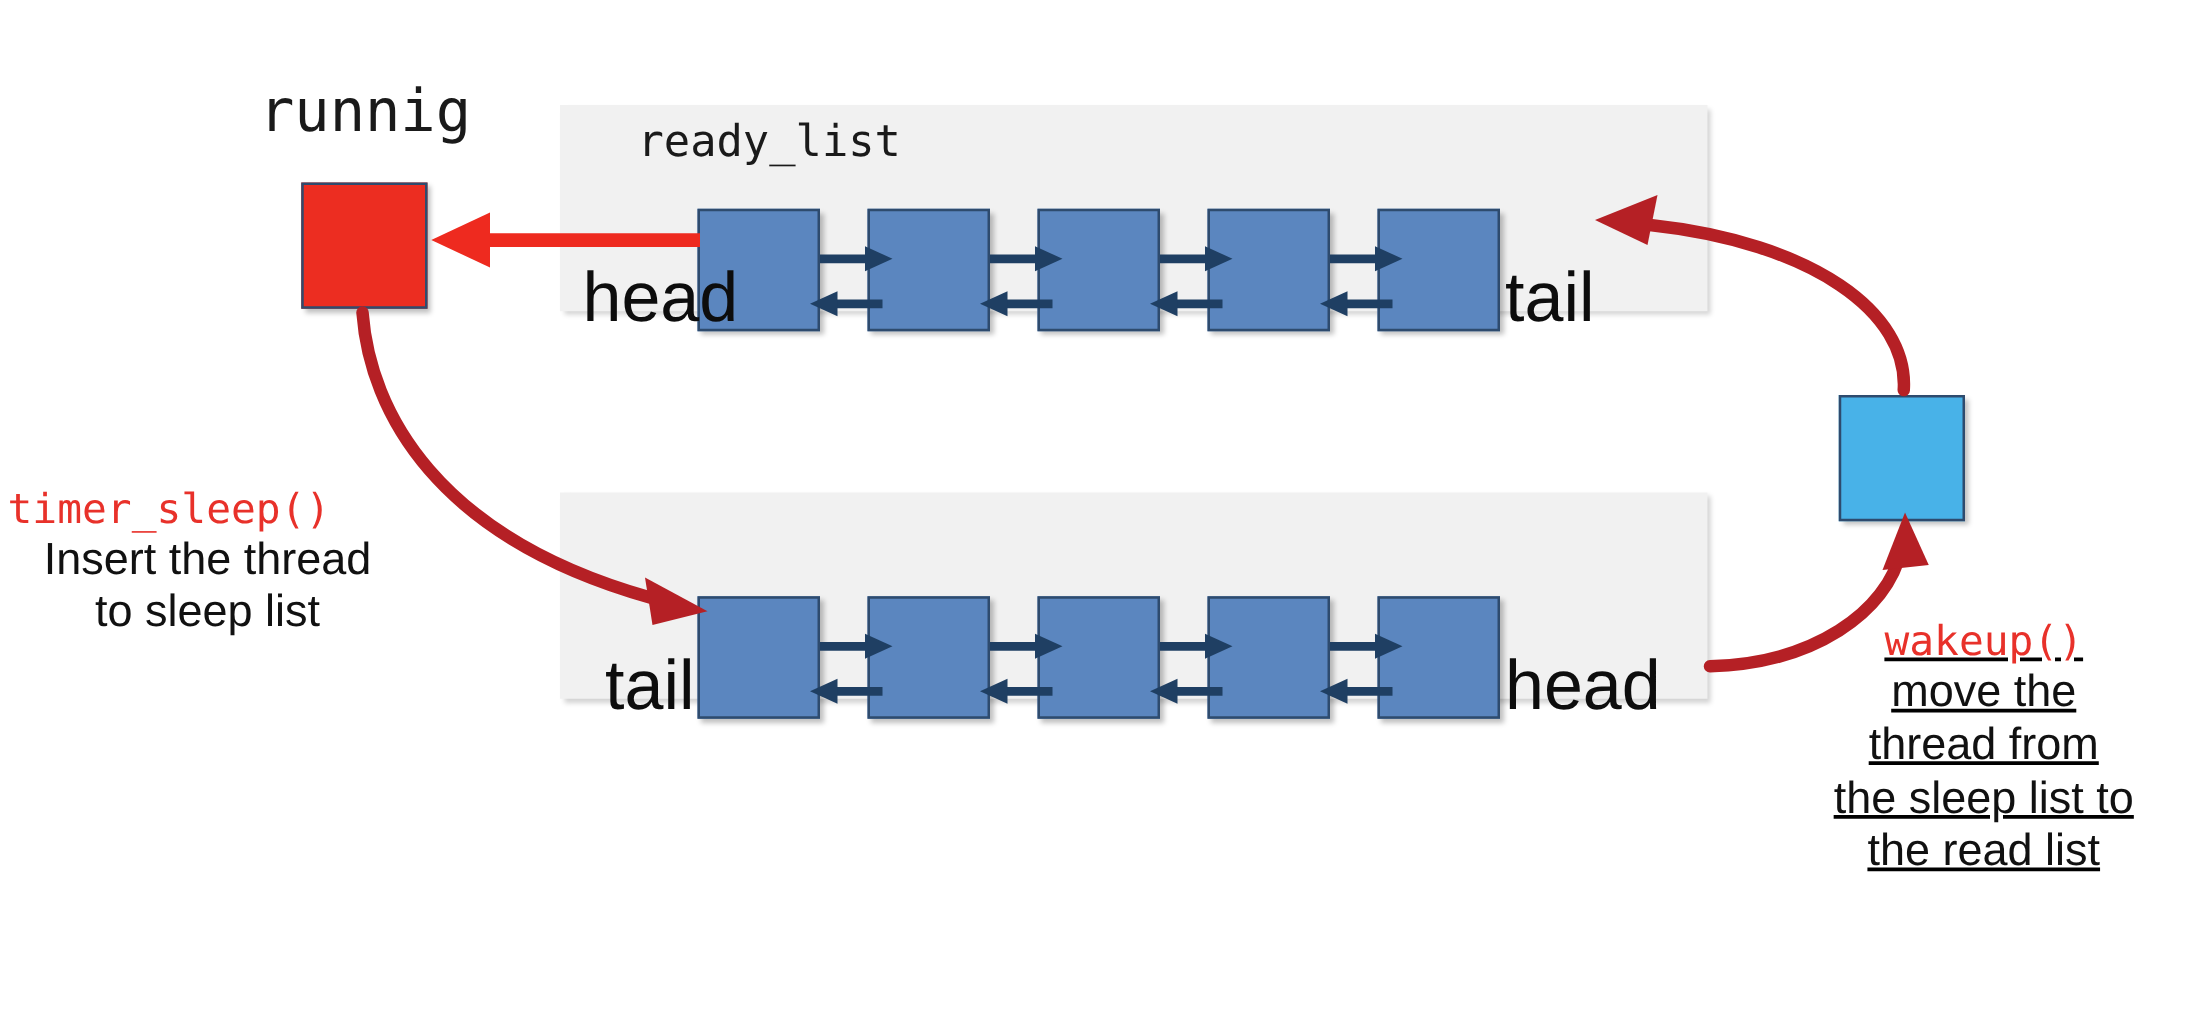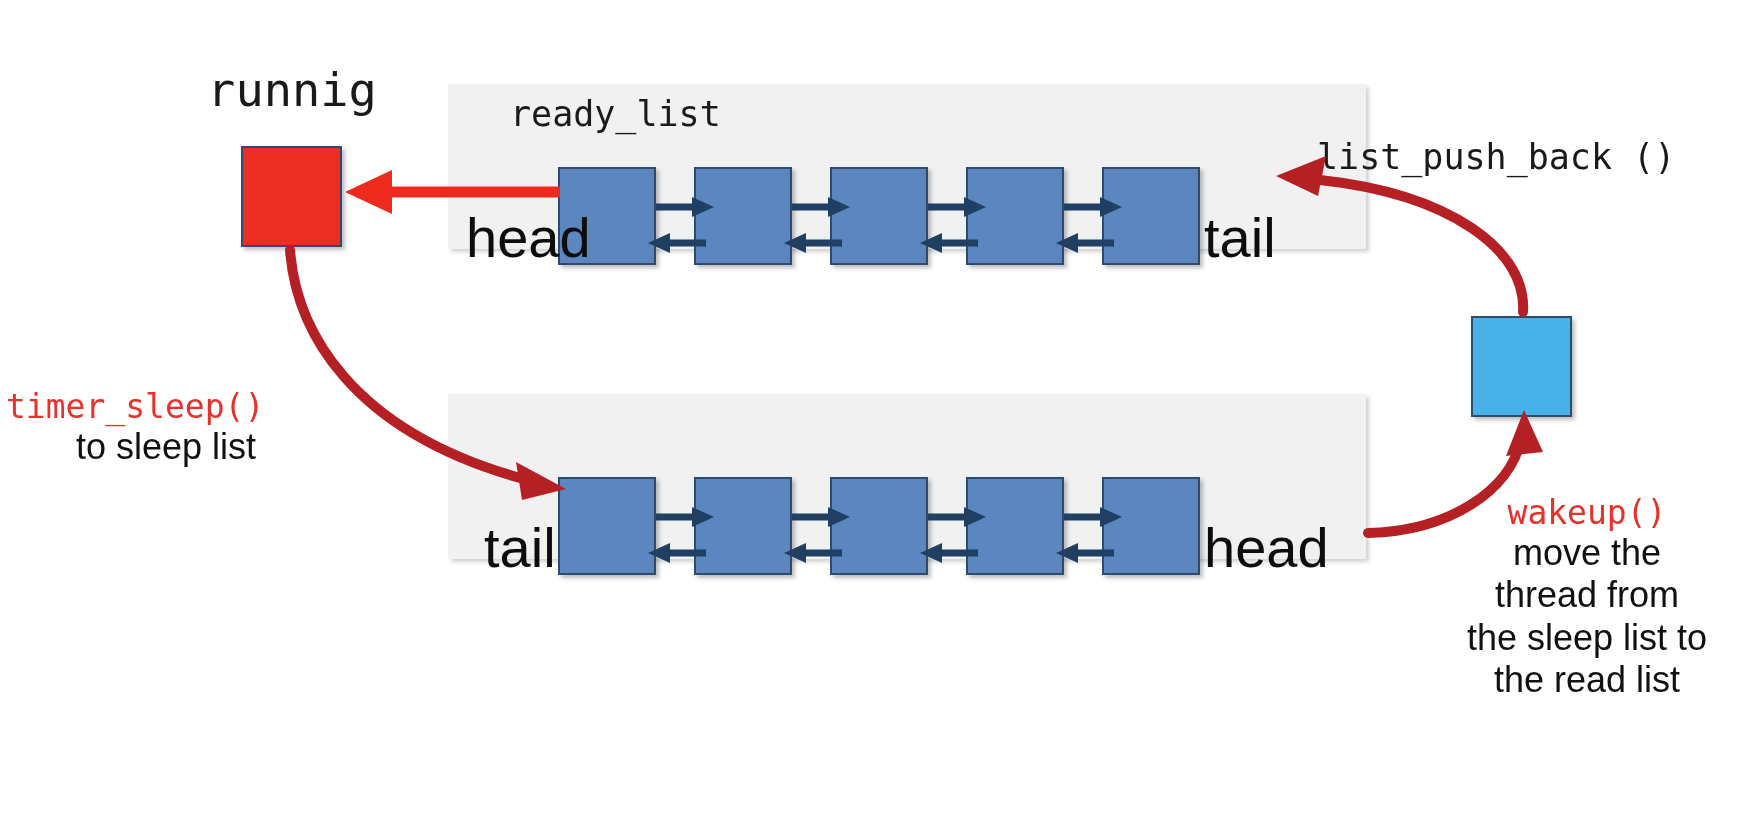--- a/index.html
+++ b/index.html
@@ -112,21 +112,21 @@
   }
   .annot .desc {
     font-size: 36px;
     color: #111111;
     line-height: 1.18;
   }
 
   #timer-annot { left: 6px; top: 372px; width: 320px; text-align: center; }
   #timer-annot .fn { text-align: left; }
 
-  #wakeup-annot { left: 1432px; top: 478px; width: 310px; text-align: center; }
+  #wakeup-annot { left: 1432px; top: 478px; width: 310px; text-align: center; text-decoration: underline; }
 
   
   #push-back-label {
     position: absolute;
     left: 1317px;
     top: 137px;
     font-family: "DejaVu Sans Mono", "Liberation Mono", monospace;
     font-size: 35px;
     color: #1a1a1a;
     white-space: nowrap;
@@ -251,24 +251,24 @@
         </g>
       </svg>
     </div>
 
     <div class="end-label" style="left:36px; top:126px;">tail</div>
     <div class="end-label" style="left:756px; top:126px;">head</div>
   </div>
 
   <div id="woken-box"></div>
 
-  <div id="push-back-label">list_push_back ()</div>
 
   <div class="annot" id="timer-annot">
     <div class="fn">timer_sleep()</div>
+    <div class="desc">Insert the thread</div>
     <div class="desc">to sleep list</div>
   </div>
 
   <div class="annot" id="wakeup-annot">
     <div class="fn">wakeup()</div>
     <div class="desc">move the</div>
     <div class="desc">thread from</div>
     <div class="desc">the sleep list to</div>
     <div class="desc">the read list</div>
   </div>

